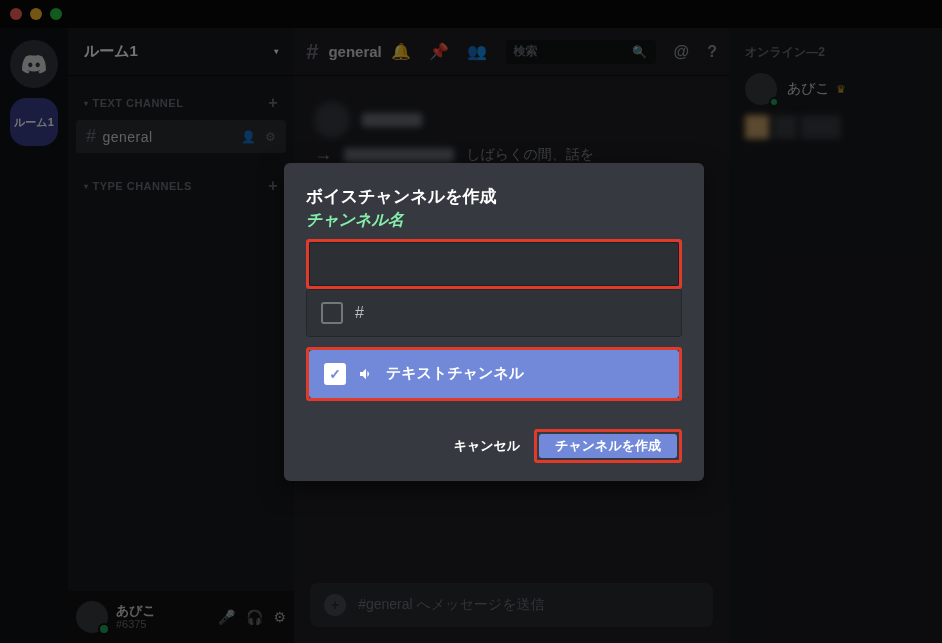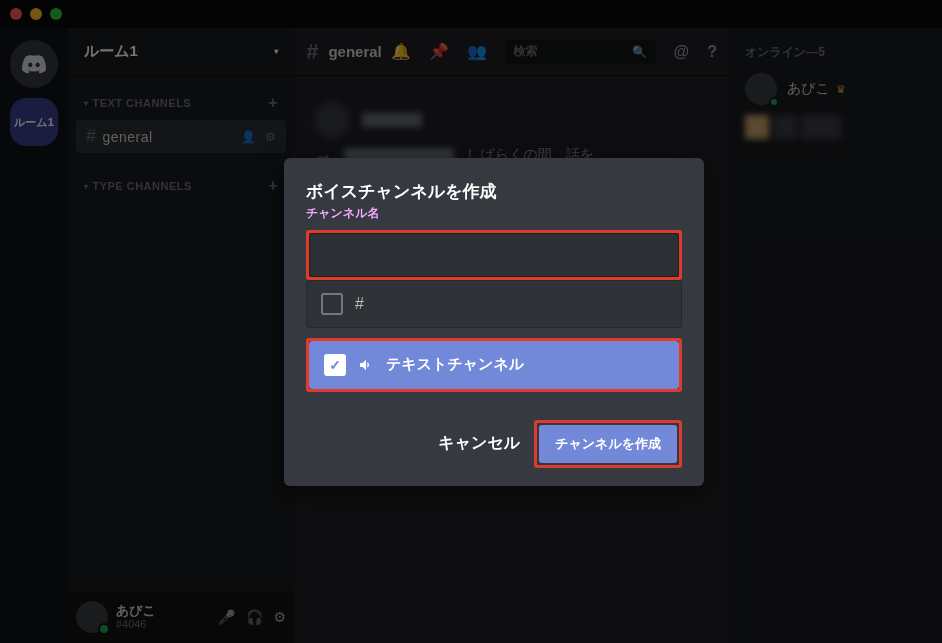--- a/index.html
+++ b/index.html
@@ -65,35 +65,35 @@
 .crown { color: #d4a72c; font-size: 11px; }
 .mem-blur { display: flex; gap: 4px; padding: 6px 8px; }
 .sq { width: 24px; height: 24px; background: #3a3c42; }
 .sq2 { background: #c9a36a; }
 
 
 .modal-bg { position: absolute; inset: 0; background: rgba(0,0,0,0); z-index: 5; display: flex; align-items: center; justify-content: center; margin-left: 46px; }
 .modal { width: 420px; background: #36393f; border-radius: 6px; padding: 22px 22px 18px; color: #fff; box-shadow: 0 8px 24px rgba(0,0,0,.5); z-index: 6; }
 .modal h2 { font-size: 17px; font-weight: 700; margin-bottom: 2px; }
 .modal .sub { color: #a8abb2; font-size: 12px; margin-bottom: 22px; }
-.label { color: #f0abfc; font-size: 12px; font-weight: 600; margin-bottom: 8px; }
+.label { color: #86efac; font-size: 16px; font-weight: 600; margin-bottom: 8px; font-style: italic; }
 .label-u { color: #8e9297; font-size: 11px; font-weight: 700; letter-spacing: .6px; margin: 20px 0 10px; }
 .hl { border: 3px solid #e03a2a; border-radius: 3px; padding: 0; }
 .name-input { width: 100%; height: 44px; background: #2c2f33; border: 1px solid #1e1f22; border-radius: 3px; padding: 0 12px; color: #dcddde; font-size: 15px; outline: none; }
 .opt { display: flex; align-items: center; gap: 12px; padding: 12px 14px; border: 1px solid #26272b; border-radius: 3px; margin-bottom: 10px; background: #2f3237; }
 .opt.selv { background: #7289da; border-color: #7289da; }
 .hl-opt { border: 3px solid #e03a2a; border-radius: 3px; }
 .cb { width: 22px; height: 22px; border: 2px solid #72767d; border-radius: 3px; display: flex; align-items: center; justify-content: center; color: transparent; font-size: 14px; font-weight: 900; background: transparent; }
 .cb.on { background: #fff; color: #7289da; border-color: #fff; }
 .opt-ic { color: #b9bbbe; font-size: 16px; }
 .opt.selv .opt-ic { color: #fff; }
 .opt-lb { color: #fff; font-size: 15px; font-weight: 700; }
 .modal-foot { display: flex; justify-content: flex-end; align-items: center; gap: 14px; margin-top: 28px; }
-.btn-cancel { color: #fff; font-size: 16px; font-weight: 600; background: transparent; border: none; cursor: pointer; }
-.btn-create { background: #7289da; color: #fff; border: none; border-radius: 3px; padding: 10px 16px; font-size: 13px; font-weight: 600; cursor: pointer; }
+.btn-cancel { color: #fff; font-size: 13px; font-weight: 600; background: transparent; border: none; cursor: pointer; }
+.btn-create { background: #7289da; color: #fff; border: none; border-radius: 3px; padding: 3px 16px; font-size: 13px; font-weight: 600; cursor: pointer; }
 .hl-btn { border: 3px solid #e03a2a; border-radius: 3px; padding: 2px; }
 
 svg { display: block; }
 </style>
 </head>
 <body>
 
 <div class="traffic">
   <span class="tl-r"></span>
   <span class="tl-y"></span>
@@ -115,21 +115,21 @@
 
   <div class="sidebar">
     <div class="sb-header">
       <span>ルーム1</span>
       <span class="chev">▾</span>
     </div>
     <div class="sb-body">
       <div class="cat">
         <span class="left">
             <span class="chev">▾</span>
-            <span>TEXT CHANNELS</span>
+            <span>TEXT CHANNEL</span>
           </span>
         <span class="add">+</span>
       </div>
       <div class="chan sel">
         <span class="hash">#</span>
         <span>general</span>
         <span class="tail">
           <span>👤</span>
           <span>⚙</span>
         </span>
@@ -141,21 +141,21 @@
           </span>
         <span class="add">+</span>
       </div>
     </div>
     <div class="sb-footer">
       <div class="avatar">
           <span class="status-dot"></span>
         </div>
       <div class="uinfo">
         <div>あびこ</div>
-        <div class="utag">#4046</div>
+        <div class="utag">#6375</div>
       </div>
       <div class="uicons">
         <span>🎤</span>
         <span>🎧</span>
         <span>⚙</span>
       </div>
     </div>
   </div>
 
   <div class="main">
@@ -181,24 +181,30 @@
       </div>
       <div class="msg-line">
         <span style="color:#8a8c91;font-size:18px">→</span>
         <div class="bar blur" style="width:110px;background:#6f7279"></div>
         <span>しばらくの間、話を</span>
       </div>
       <div class="msg-line blur">
         <div class="bar" style="width:160px;background:#6f7279;margin-left:28px"></div>
       </div>
     </div>
+    <div class="composer-wrap">
+      <div class="composer">
+        <span class="plus-circ">+</span>
+        <span>#general へメッセージを送信</span>
+      </div>
+    </div>
   </div>
 
   <div class="members">
-    <div class="mem-head">オンライン—5</div>
+    <div class="mem-head">オンライン—2</div>
     <div class="mem-row">
       <div class="mem-av">
           <span class="dot"></span>
         </div>
       <div class="mem-name">
           <span>あびこ</span>
           <span class="crown">♛</span>
         </div>
     </div>
     <div class="mem-blur blur">

